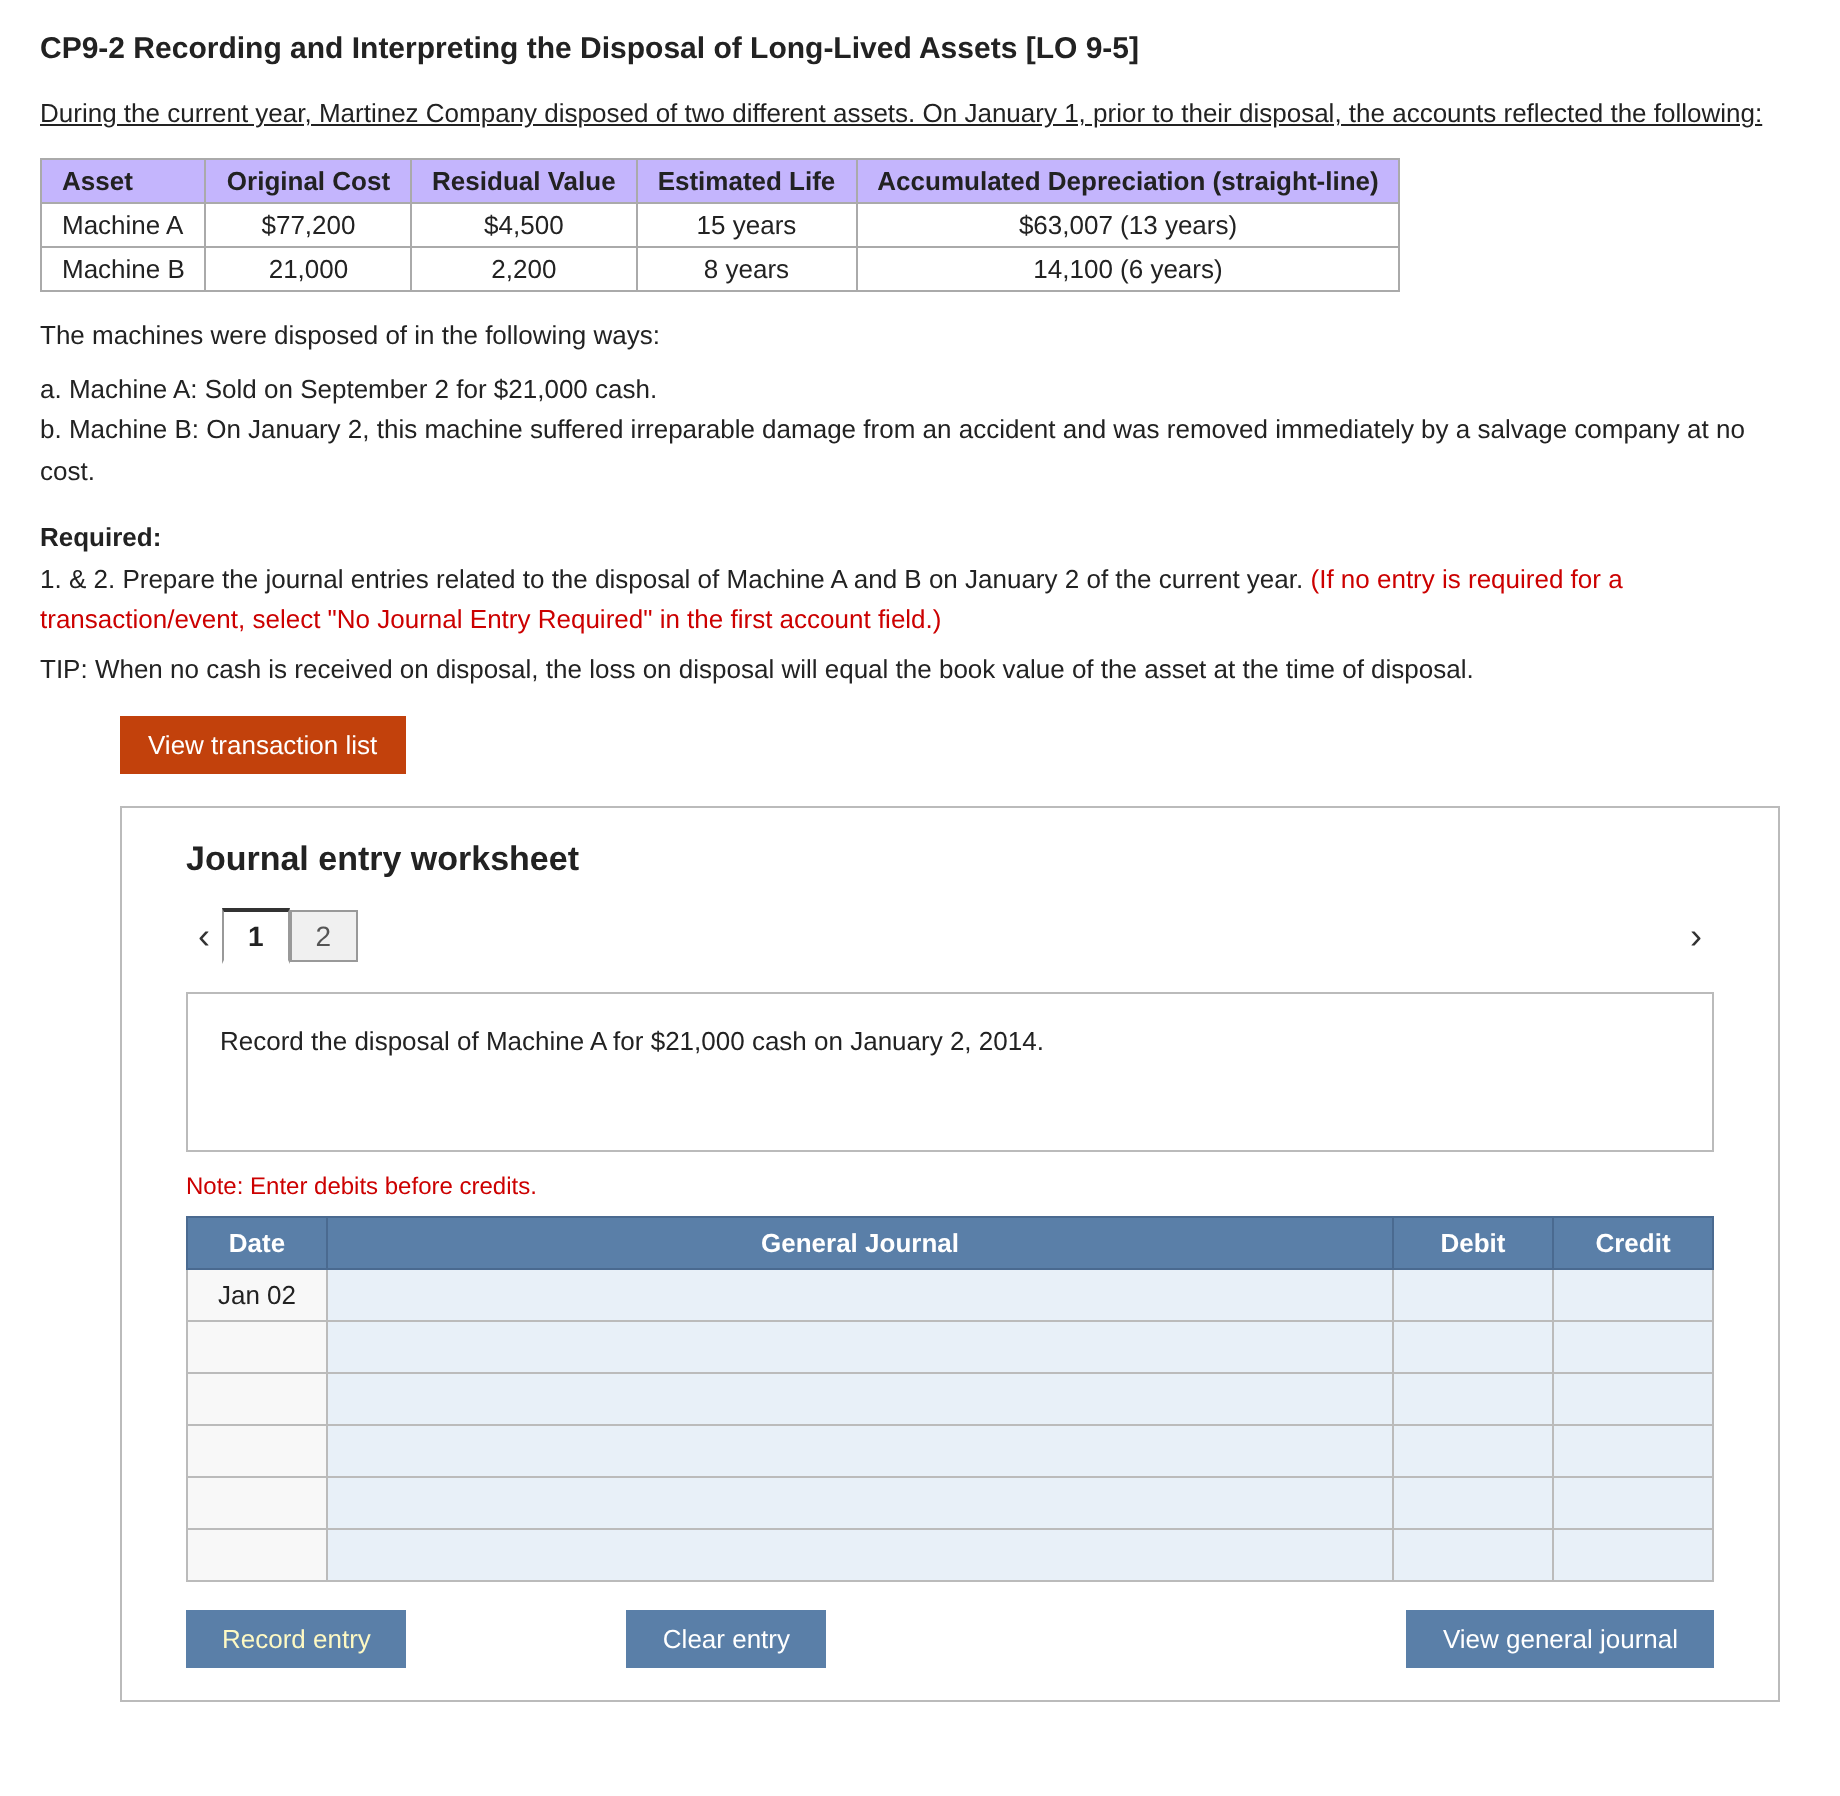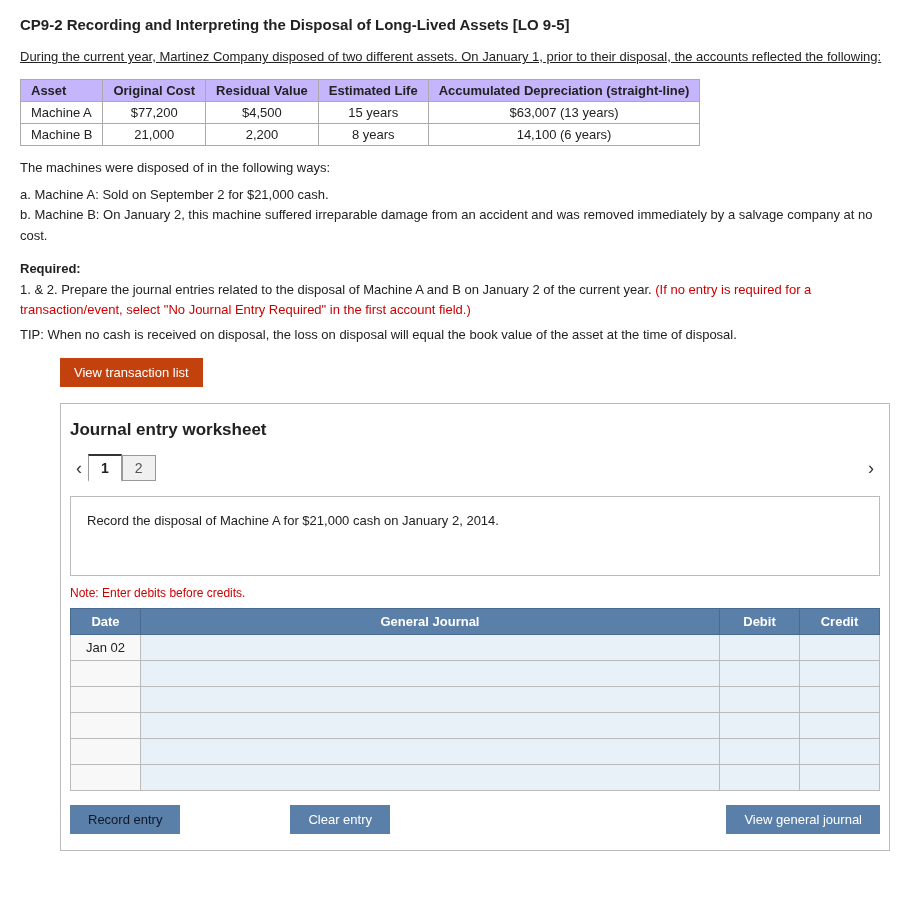--- a/index.html
+++ b/index.html
@@ -63,21 +63,21 @@
       border: none;
       padding: 7px 14px;
       font-size: 13px;
       cursor: pointer;
       margin-bottom: 16px;
       margin-left: 40px;
     }
     
     .worksheet-container {
       border: 1px solid #bbb;
-      padding: 16px 9px;
+      padding: 16px 32px;
       margin-left: 40px;
       margin-right: 10px;
       background: #fff;
     }
     .worksheet-title {
       font-size: 17px;
       font-weight: bold;
       margin-bottom: 14px;
     }
     
@@ -176,21 +176,21 @@
     }
     
     .btn-row {
       display: flex;
       align-items: center;
       gap: 10px;
       margin-top: 10px;
     }
     .btn-record {
       background: #5a7fa8;
-      color: #0f172a;
+      color: #fef9c3;
       border: none;
       padding: 7px 18px;
       font-size: 13px;
       cursor: pointer;
     }
     .btn-clear {
       background: #5a7fa8;
       color: white;
       border: none;
       padding: 7px 18px;

